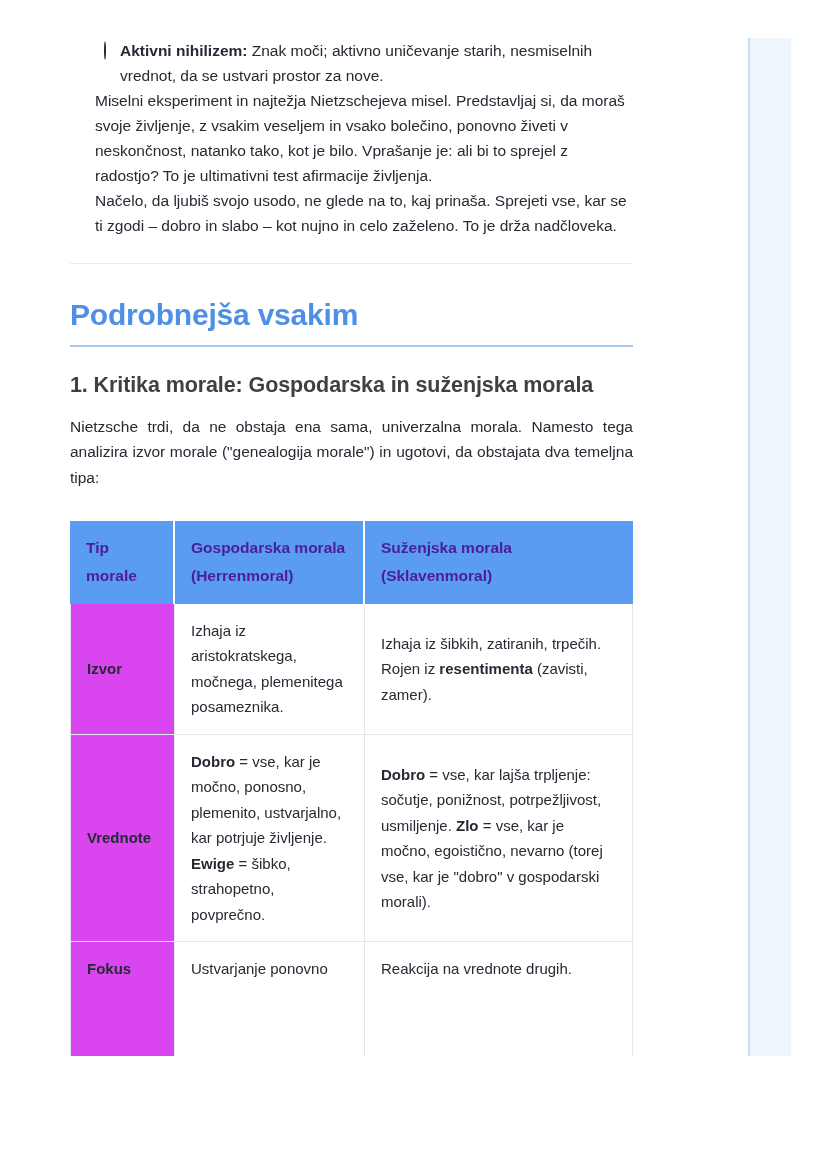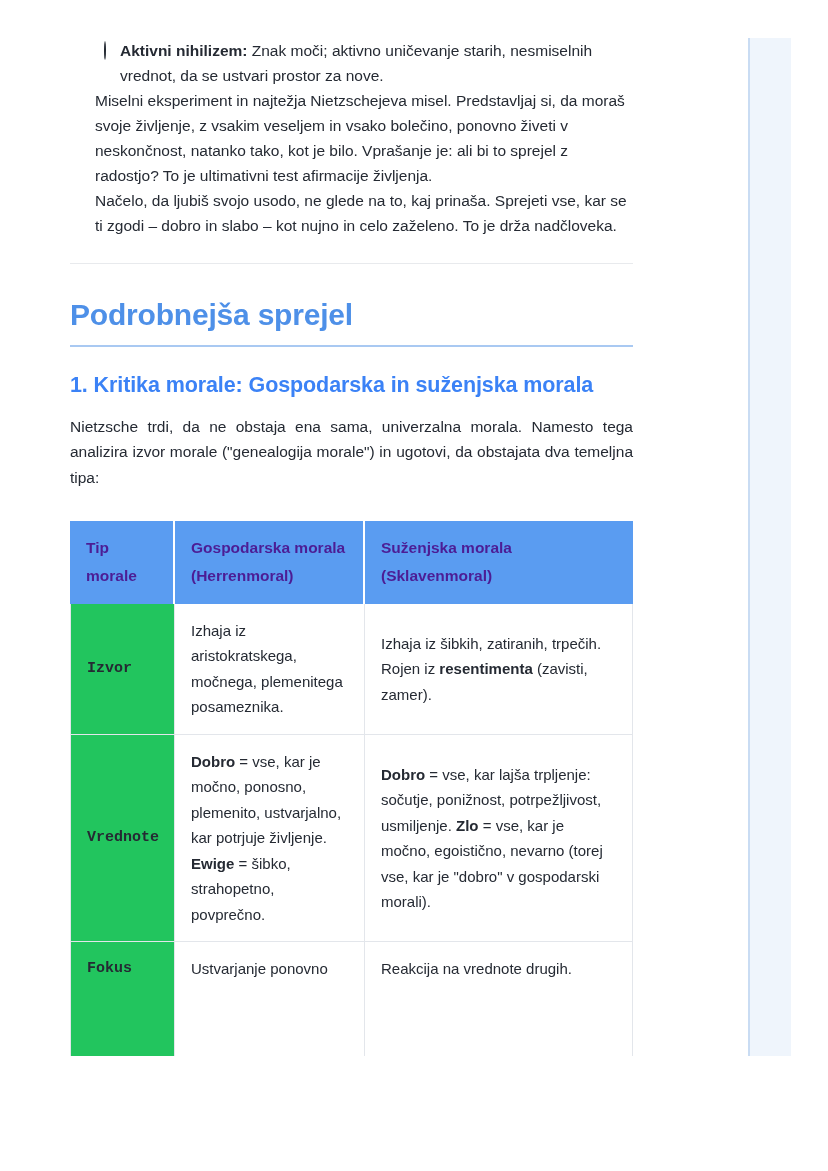--- a/index.html
+++ b/index.html
@@ -46,21 +46,21 @@
     margin-top:34px;
     font-size:30px; font-weight:700; line-height:34px;
     color:#4E90E8; letter-spacing:-0.2px;
   }
   .h1-underline {
     margin-top:13px; height:2px; background:#A9C9F2; width:563px;
   }
   h2.section {
     margin-top:25px;
     font-size:21.5px; font-weight:700; line-height:27px;
-    color:#3b82f6; letter-spacing:-0.1px;
+    color:#404040; letter-spacing:-0.1px;
   }
   p.intro {
     margin-top:15px;
     font-size:15.5px; line-height:25.3px;
     text-align:justify;
   }
 
   
   table.morale {
     margin-top:31px;
@@ -79,21 +79,21 @@
   }
   table.morale th:last-child { border-right:none; }
   table.morale td {
     vertical-align:middle;
     padding:14px 16px;
     border-right:1px solid #E3E6EB;
     border-bottom:1px solid #E3E6EB;
     background:#ffffff;
   }
   table.morale td:first-child { border-left:1px solid #E3E6EB; }
-  table.morale td.lbl { font-weight:700; background:#22c55e;font-family:Liberation Mono, monospace; }
+  table.morale td.lbl { font-weight:700; background:#d946ef; }
   tr.r1 td { height:130px; }
   tr.r2 td { height:202px; }
   tr.r3 td { height:120px; vertical-align:top; }
 
   
   .side-strip {
     position:absolute;
     left:748px; top:38px;
     width:43px; height:1095px;
     background:#EFF5FC;
@@ -127,21 +127,21 @@
       </div>
 
 
       <div class="li">
         <span class="marker"><span class="dot"></span></span>
         <p>Načelo, da ljubiš svojo usodo, ne glede na to, kaj prinaša. Sprejeti vse, kar se ti zgodi – dobro in slabo – kot nujno in celo zaželeno. To je drža nadčloveka.</p>
       </div>
 
       <hr class="rule">
 
-      <h1 class="big">Podrobnejša sprejel</h1>
+      <h1 class="big">Podrobnejša vsakim</h1>
       <div class="h1-underline"></div>
 
       <h2 class="section">1. Kritika morale: Gospodarska in suženjska morala</h2>
 
       <p class="intro">Nietzsche trdi, da ne obstaja ena sama, univerzalna morala. Namesto tega analizira izvor morale ("genealogija morale") in ugotovi, da obstajata dva temeljna tipa:</p>
 
       <table class="morale">
         <colgroup>
             <col class="c1">
             <col class="c2">

